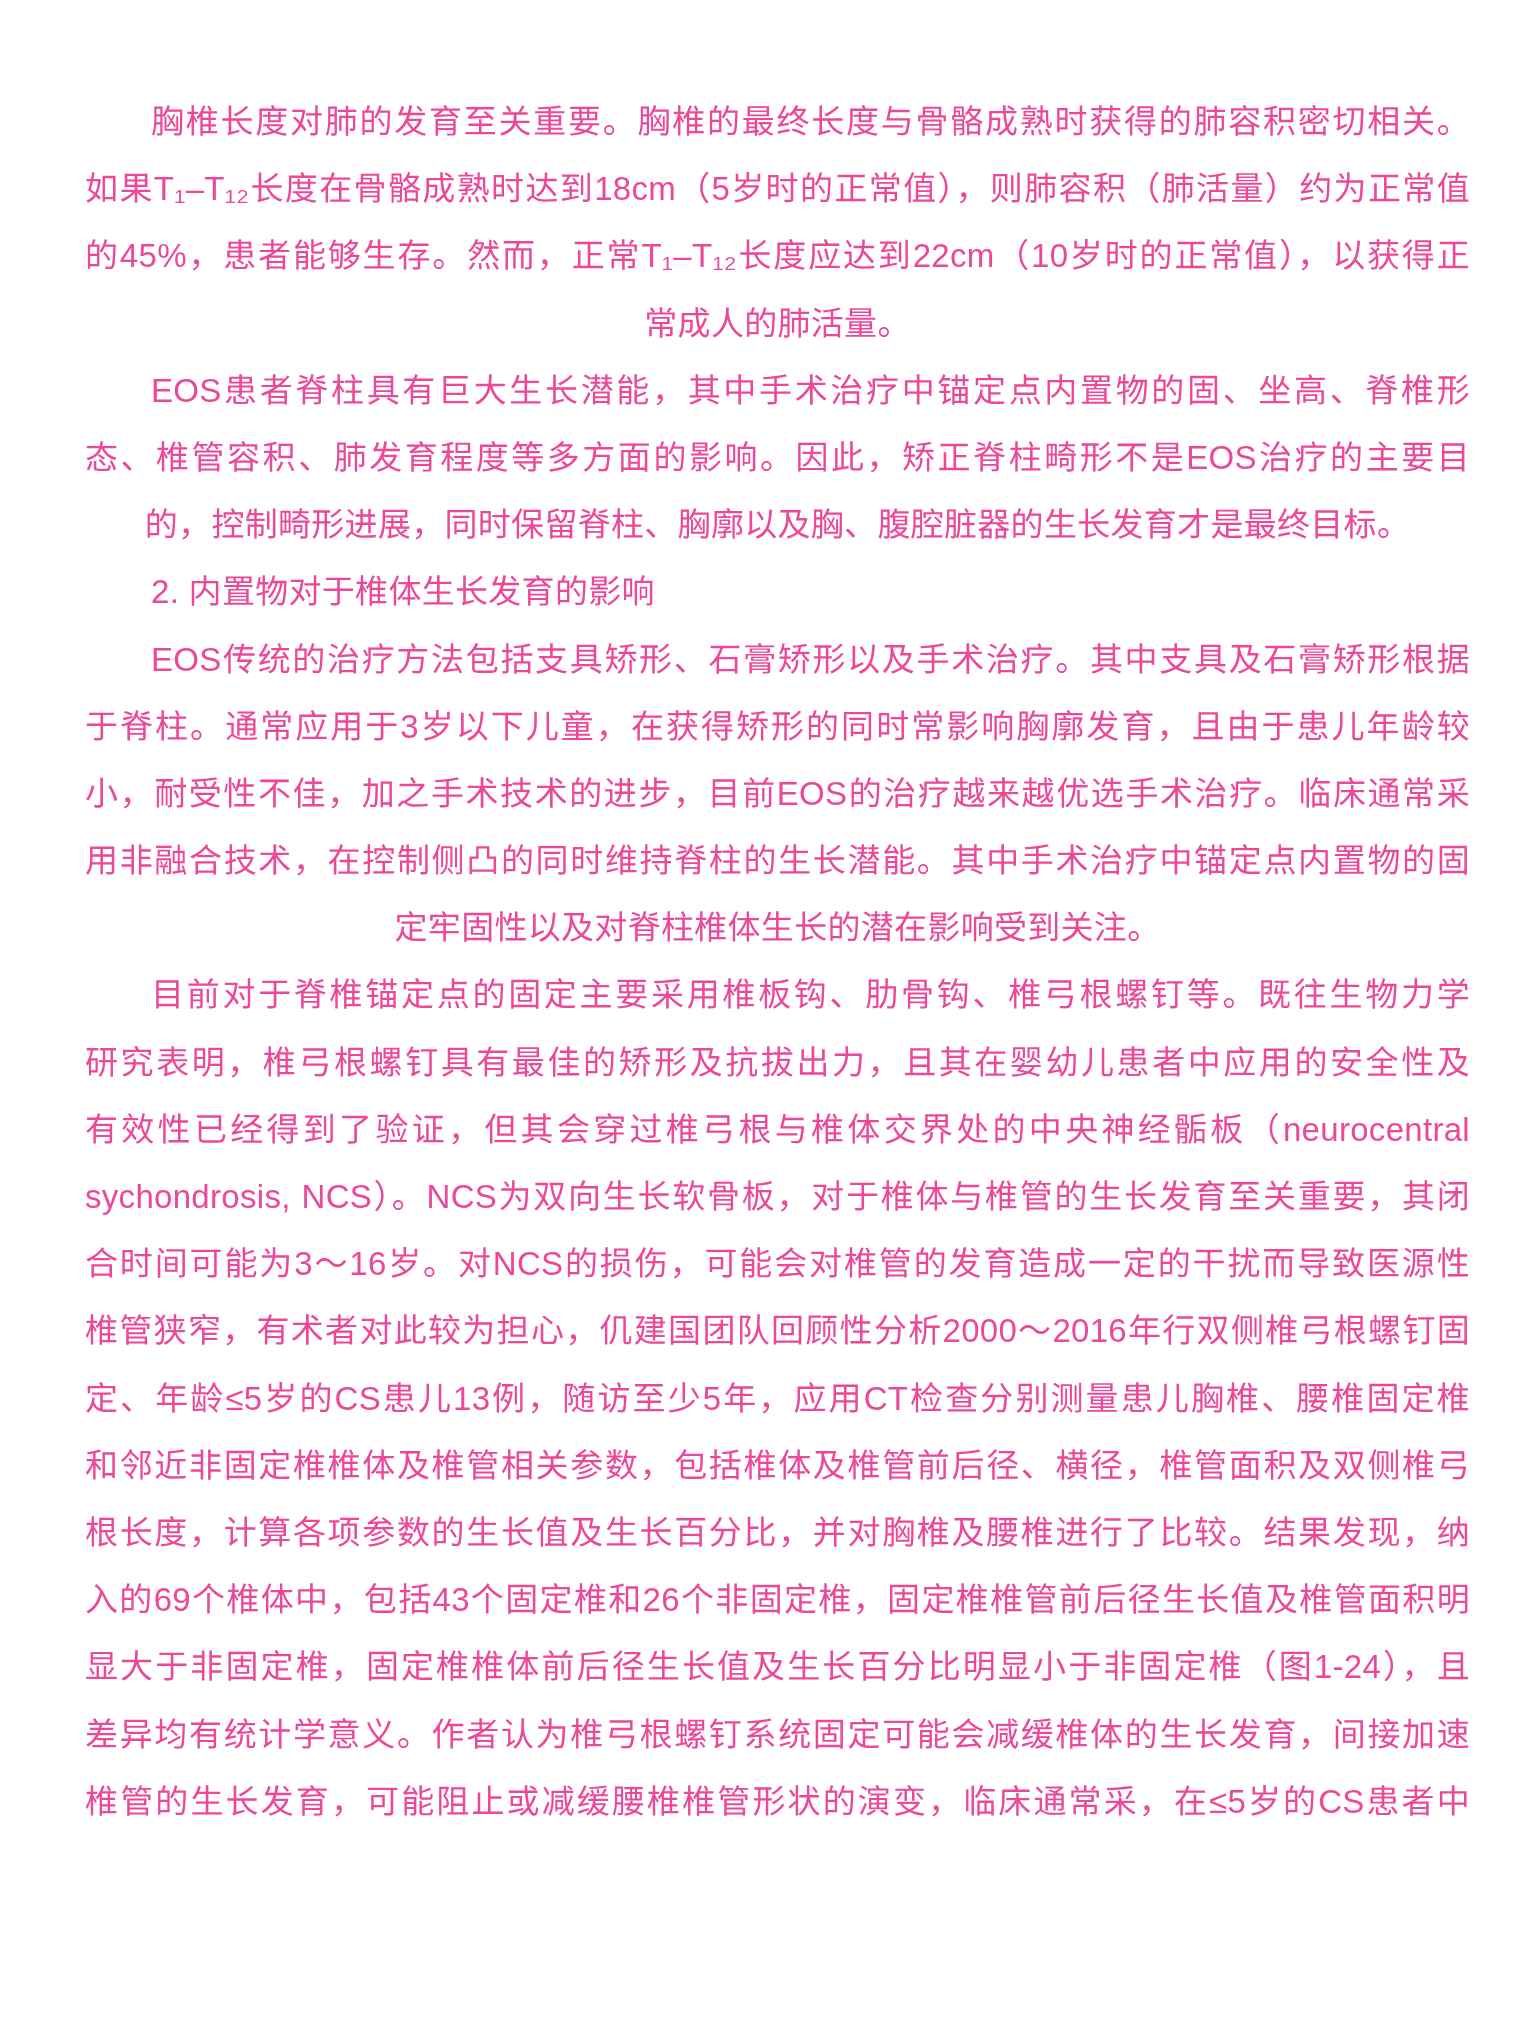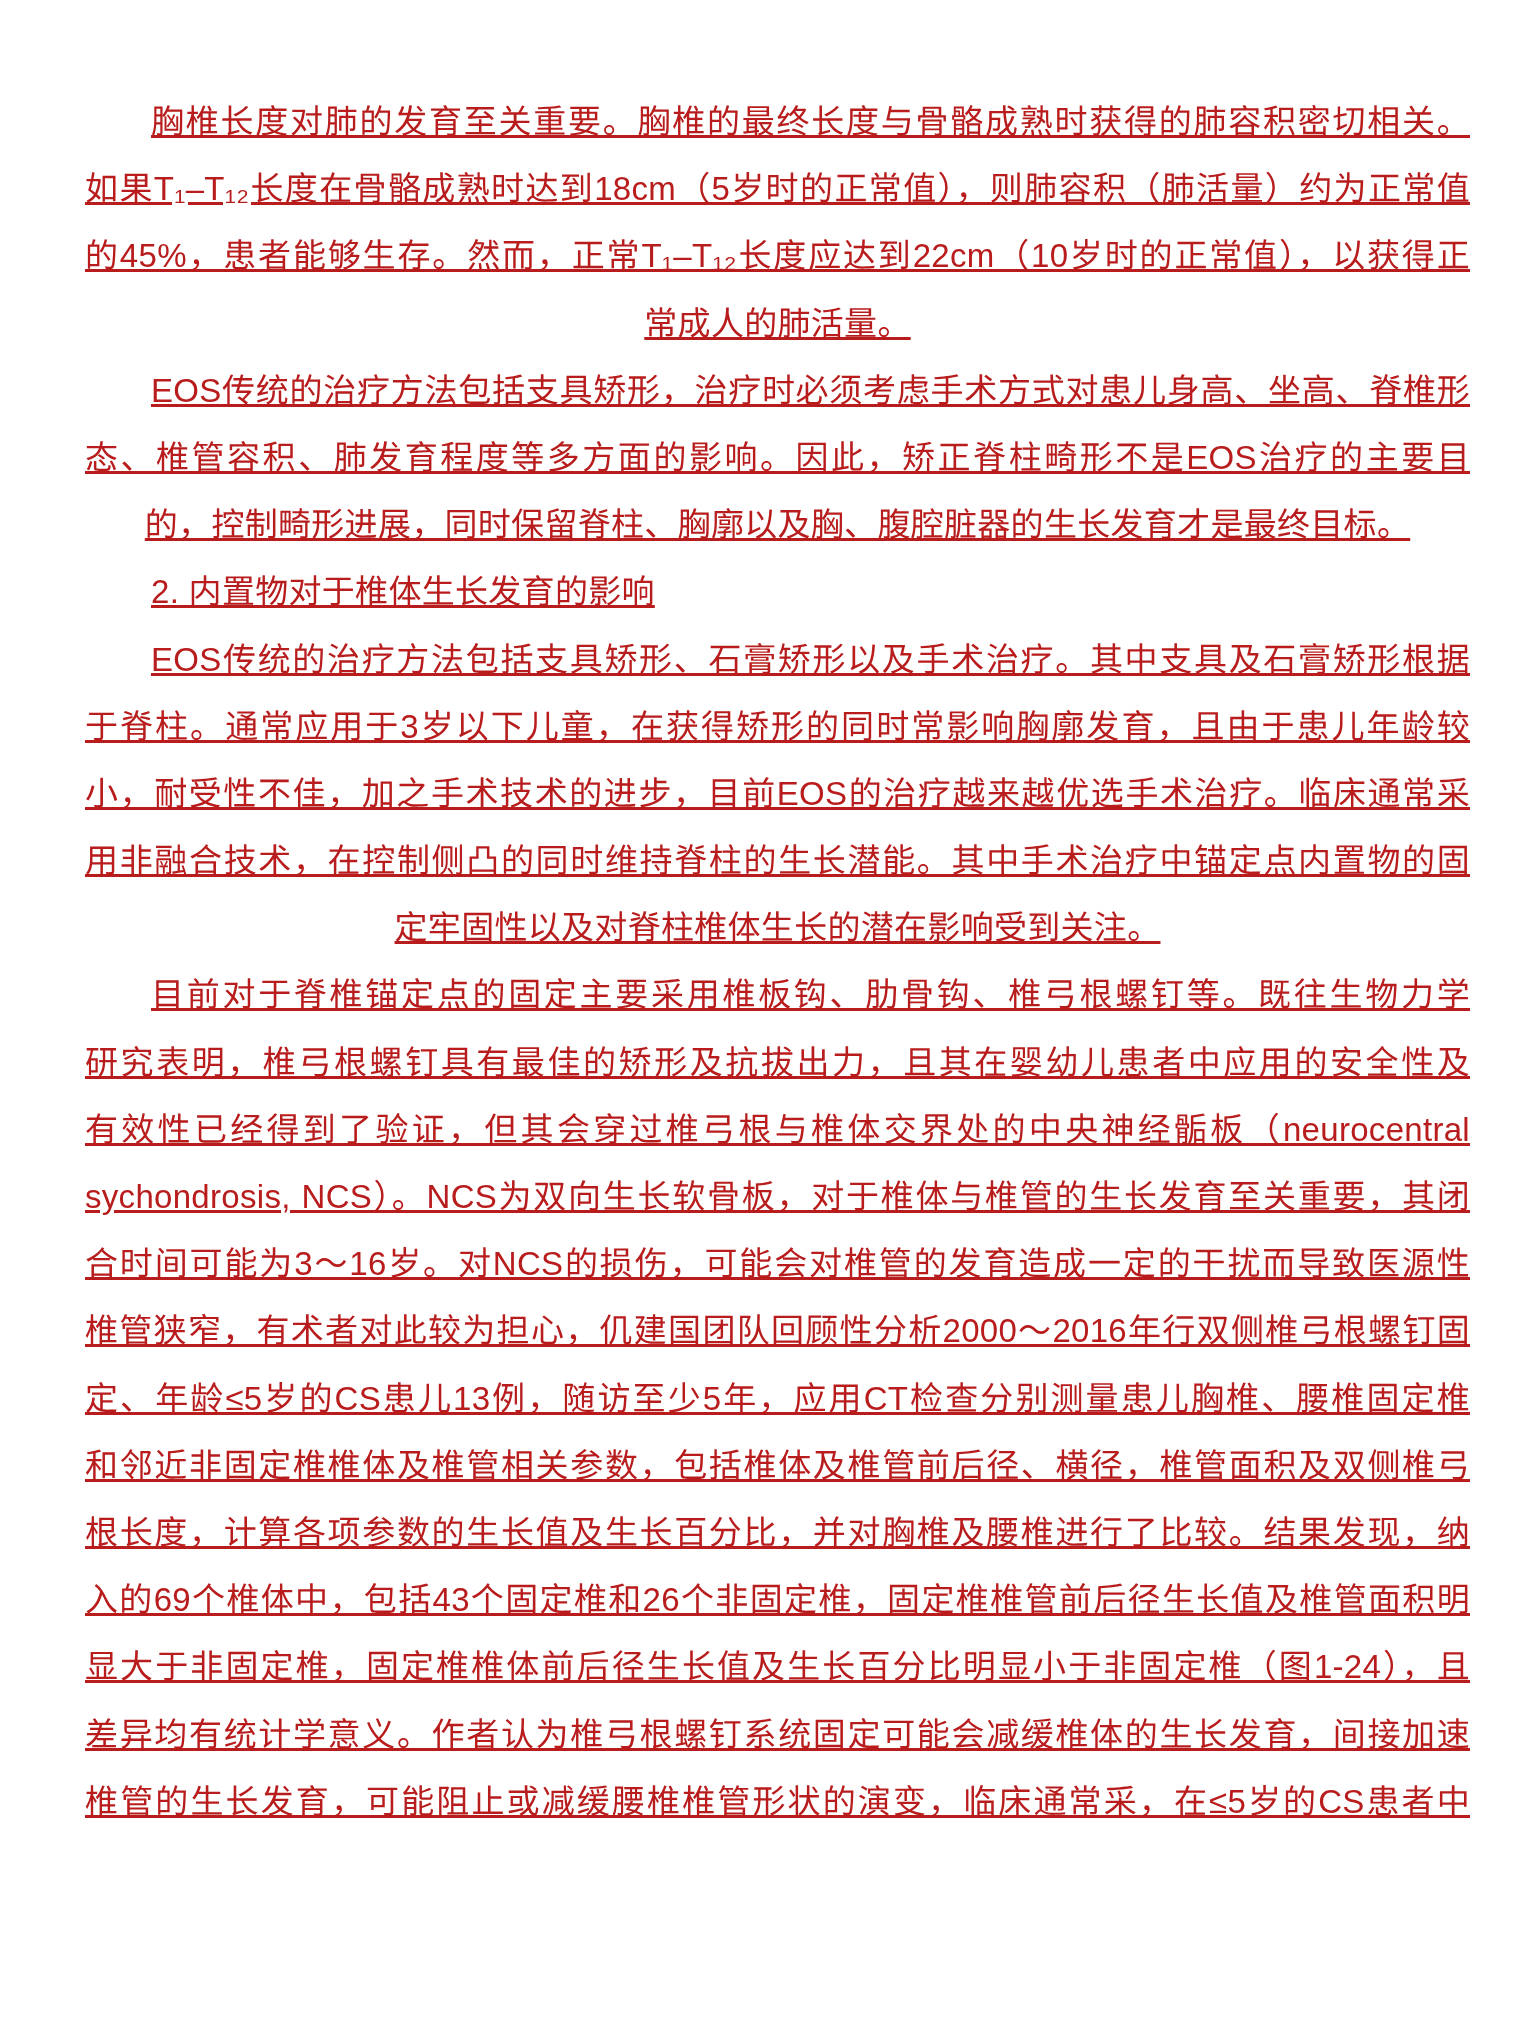--- a/index.html
+++ b/index.html
@@ -46,26 +46,26 @@
   }
   .line.heading {
     text-align: left;
     text-align-last: left;
   }
 </style>
 </head>
 <body style="background: rgb(255, 255, 255);">
 
 <div class="page">
-  <div class="text-content" style="color: #b91c1c; text-decoration: underline;">
+  <div class="text-content" style="color: #ec4899;">
       <div class="line just indent">胸椎长度对肺的发育至关重要。胸椎的最终长度与骨骼成熟时获得的肺容积密切相关。</div>
       <div class="line just">如果T₁–T₁₂长度在骨骼成熟时达到18cm（5岁时的正常值），则肺容积（肺活量）约为正常值</div>
       <div class="line just">的45%，患者能够生存。然而，正常T₁–T₁₂长度应达到22cm（10岁时的正常值），以获得正</div>
       <div class="line">常成人的肺活量。</div>
-      <div class="line just indent">EOS传统的治疗方法包括支具矫形，治疗时必须考虑手术方式对患儿身高、坐高、脊椎形</div>
+      <div class="line just indent">EOS患者脊柱具有巨大生长潜能，其中手术治疗中锚定点内置物的固、坐高、脊椎形</div>
       <div class="line just">态、椎管容积、肺发育程度等多方面的影响。因此，矫正脊柱畸形不是EOS治疗的主要目</div>
       <div class="line">的，控制畸形进展，同时保留脊柱、胸廓以及胸、腹腔脏器的生长发育才是最终目标。</div>
       <div class="line indent heading">2. 内置物对于椎体生长发育的影响</div>
       <div class="line just indent">EOS传统的治疗方法包括支具矫形、石膏矫形以及手术治疗。其中支具及石膏矫形根据</div>
       <div class="line just">于脊柱。通常应用于3岁以下儿童，在获得矫形的同时常影响胸廓发育，且由于患儿年龄较</div>
       <div class="line just">小，耐受性不佳，加之手术技术的进步，目前EOS的治疗越来越优选手术治疗。临床通常采</div>
       <div class="line just">用非融合技术，在控制侧凸的同时维持脊柱的生长潜能。其中手术治疗中锚定点内置物的固</div>
       <div class="line">定牢固性以及对脊柱椎体生长的潜在影响受到关注。</div>
       <div class="line just indent">目前对于脊椎锚定点的固定主要采用椎板钩、肋骨钩、椎弓根螺钉等。既往生物力学</div>
       <div class="line just">研究表明，椎弓根螺钉具有最佳的矫形及抗拔出力，且其在婴幼儿患者中应用的安全性及</div>

